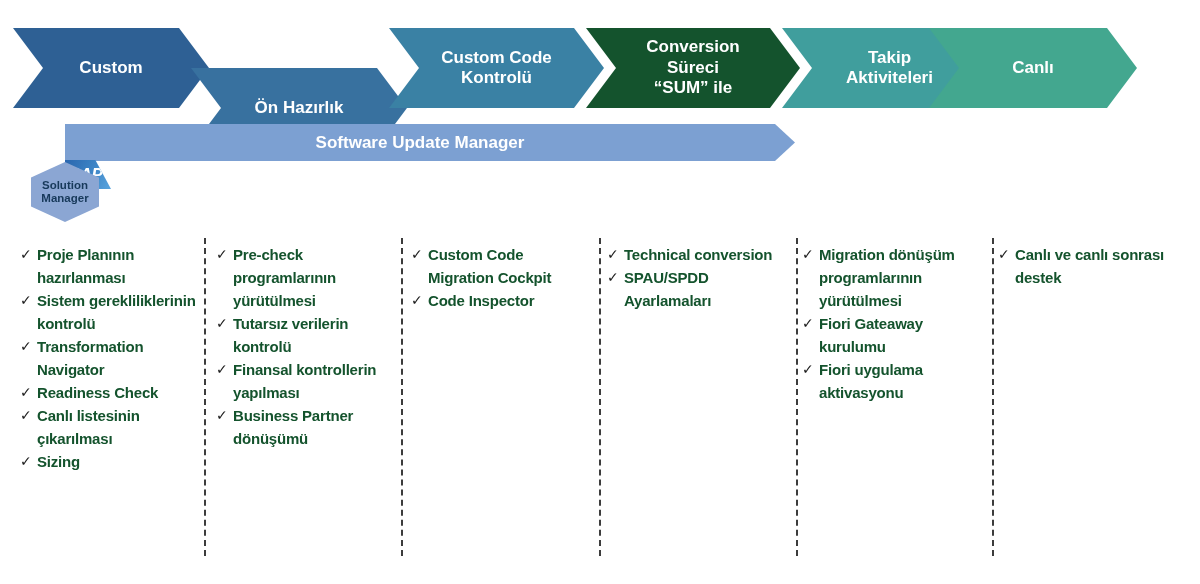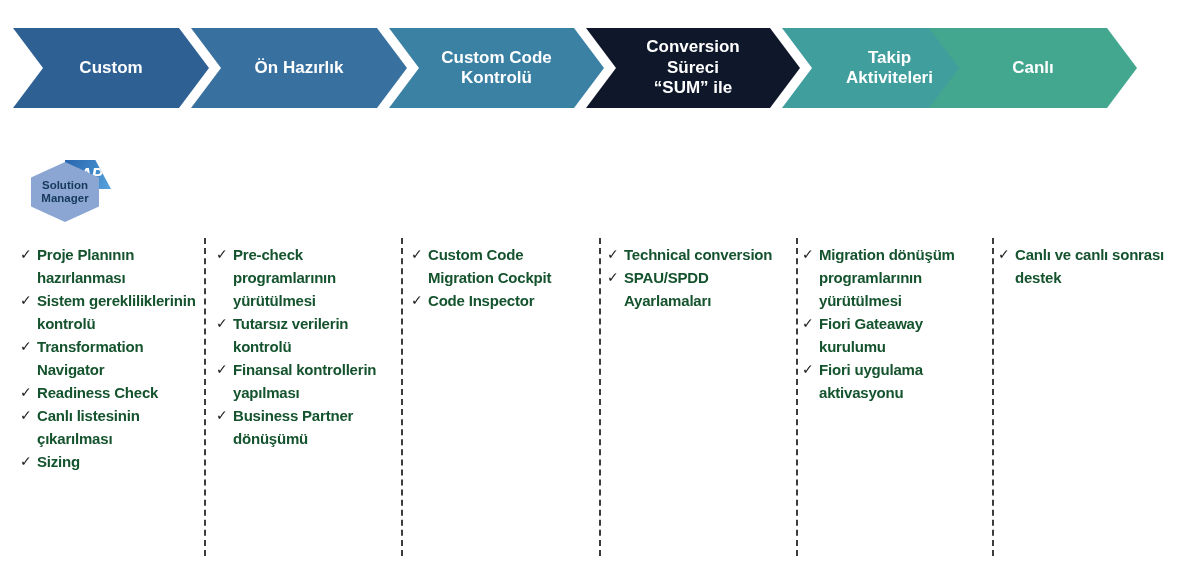--- a/index.html
+++ b/index.html
@@ -14,21 +14,21 @@
   .chevron {
     position: absolute; top: 28px; height: 80px;
     clip-path: polygon(30px 50%, 0 0, calc(100% - 30px) 0, 100% 50%, calc(100% - 30px) 100%, 0 100%);
     display: flex; align-items: center; justify-content: center;
   }
   .chevron-label {
     color: #ffffff; font-weight: bold; font-size: 17px; line-height: 1.2;
     text-align: center; white-space: pre-line; padding: 0 30px;
   }
   .ch0 { left: 13px;  width: 196px; }
-  .ch1 { left: 191px; width: 216px; }
+  .ch1 { left: 191px; width: 216px; margin-top: 40px; }
   .ch2 { left: 389px; width: 215px; }
   .ch3 { left: 586px; width: 214px; }
   .ch4 { left: 782px; width: 215px; }
   .ch5 { left: 929px; width: 208px; }
 
   
   .sum-bar {
     position: absolute; left: 65px; top: 124px; width: 730px; height: 37px;
     clip-path: polygon(0 0, calc(100% - 20px) 0, 100% 50%, calc(100% - 20px) 100%, 0 100%);
     display: flex; align-items: center; justify-content: center;
@@ -87,33 +87,36 @@
   <div class="chevron ch0" style="background-color: rgb(46, 96, 148);">
     <span class="chevron-label">Custom</span>
   </div>
   <div class="chevron ch1" style="background-color: rgb(56, 113, 159);">
     <span class="chevron-label">Ön Hazırlık</span>
   </div>
   <div class="chevron ch2" style="background-color: rgb(58, 129, 164);">
     <span class="chevron-label">Custom Code
 Kontrolü</span>
   </div>
-  <div class="chevron ch3" style="background-color: #0f172a;">
+  <div class="chevron ch3" style="background-color: #14532d;">
     <span class="chevron-label">Conversion
 Süreci
 “SUM” ile</span>
   </div>
   <div class="chevron ch4" style="background-color: rgb(64, 158, 157);">
     <span class="chevron-label">Takip
 Aktiviteleri</span>
   </div>
   <div class="chevron ch5" style="background-color: rgb(67, 167, 143);">
     <span class="chevron-label">Canlı</span>
   </div>
 
+  <div class="sum-bar" style="background-color: rgb(124, 160, 210);">
+    <span class="sum-label">Software Update Manager</span>
+  </div>
 
   <div class="sap-logo" style="background: linear-gradient(115deg, rgb(42, 102, 174) 0%, rgb(62, 133, 198) 55%, rgb(88, 164, 222) 100%); margin-top: 32px;">
     <span>SAP</span>
   </div>
 
   <div class="hexagon" style="background-color: rgb(139, 166, 211);">
     <span class="hex-label">Solution
 Manager</span>
   </div>
 

